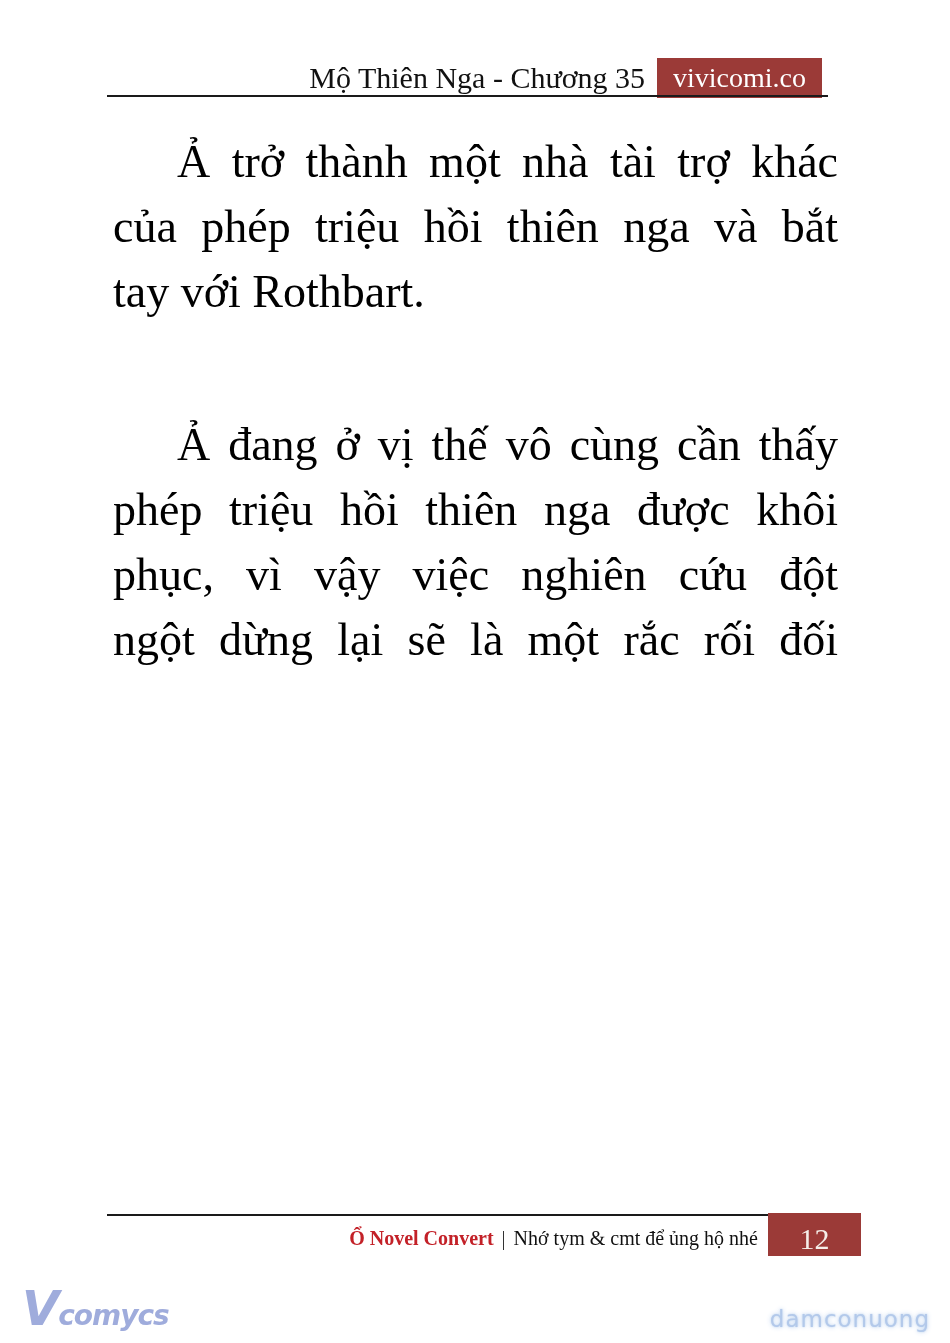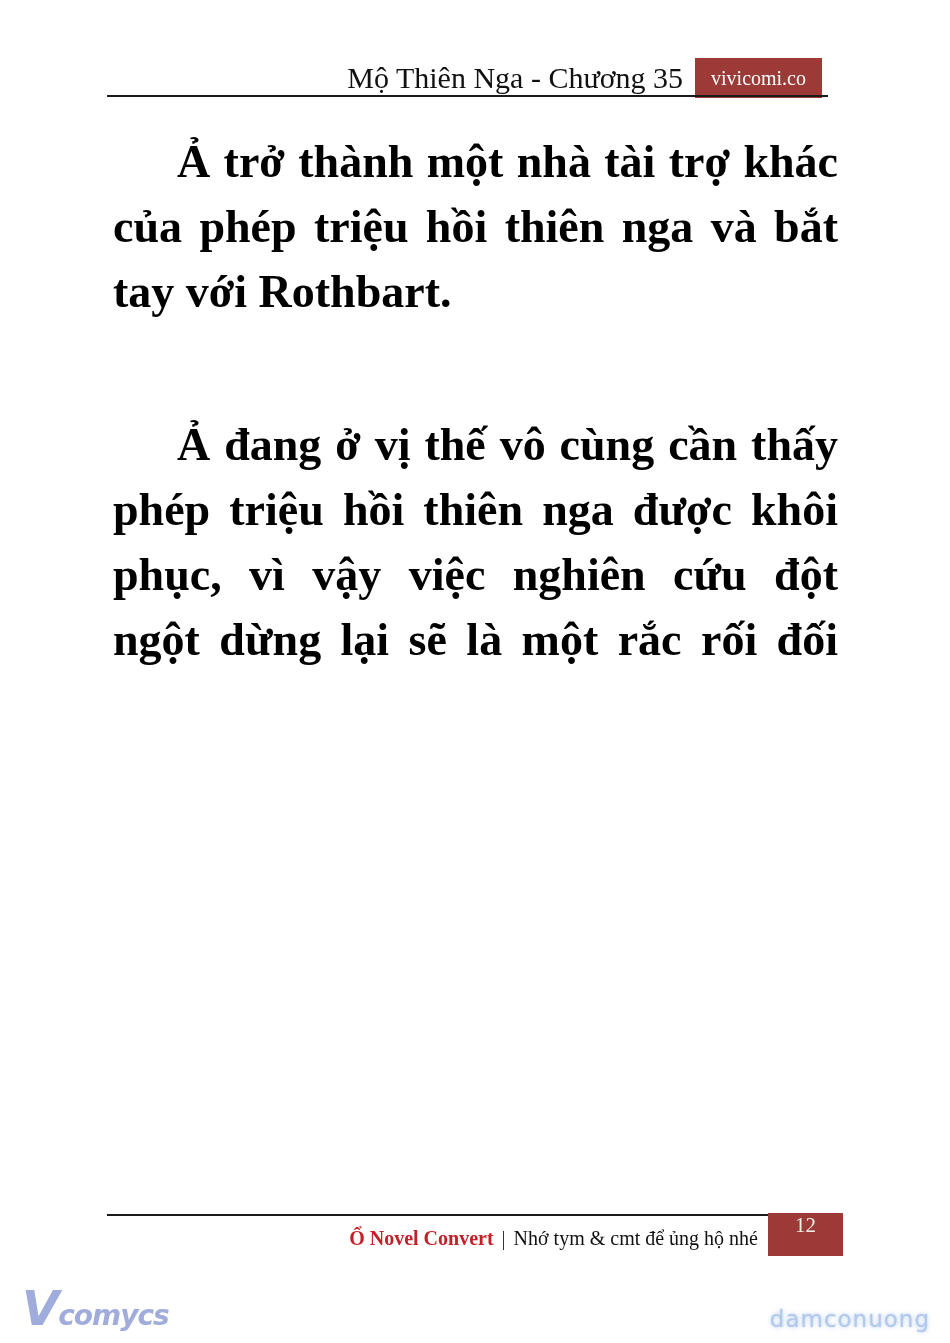--- a/index.html
+++ b/index.html
@@ -15,61 +15,60 @@
   .header {
     position:absolute; top:58px; right:128px; height:40px;
     display:flex; align-items:center; gap:12px;
   }
   .header-title {
     font-size:30px; color:#111; white-space:nowrap;
     line-height:40px;
   }
   .header-badge {
     background:#9b3a37; color:#ffffff;
-    font-size:20px; line-height:40px;
+    font-size:28px; line-height:40px;
     padding:0 16px; height:40px;
     white-space:nowrap;
   }
   .header-rule {
     position:absolute; top:95px; left:107px; width:721px; height:2px;
     background:#1a1a1a;
   }
 
   
   .body-text {
     position:absolute; top:97px; left:113px; width:725px;
     padding-top:32px;
     color:#000;
   }
   .para { margin:0; font-size:46px; line-height:65px; }
   .para + .para { margin-top:88px; }
   .tline {
     text-align:justify;
     text-align-last:justify;
-    font-weight:bold;
   }
   .tline.first { padding-left:64px; }
   .tline.last  { text-align-last:left; }
 
   
   .footer-rule {
     position:absolute; top:1214px; left:107px; width:736px; height:2px;
     background:#1a1a1a;
   }
   .footer-text {
     position:absolute; top:1220px; right:192px;
     font-size:20px; line-height:36px; white-space:nowrap; color:#111;
   }
   .footer-brand { color:#c32128; font-weight:bold; }
   .footer-sep { color:#333; padding:0 8px; }
   .page-num-box {
-    position:absolute; top:1213px; left:768px; width:75px; height:43px;
+    position:absolute; top:1213px; left:768px; width:93px; height:43px;
     background:#9b3a37; color:#f5efe9;
-    display:flex; align-items:flex-start; justify-content:center;
-    font-size:21px;
+    display:flex; align-items:flex-end; justify-content:center;
+    font-size:30px;
   }
 
   
   .logo-watermark {
     position:absolute; left:22px; top:1284px;
     font-family:"DejaVu Sans", sans-serif;
     font-style:italic; font-weight:bold;
     font-size:28px; line-height:48px;
     color:#8f9ed6; opacity:0.85;
     letter-spacing:-1px;

